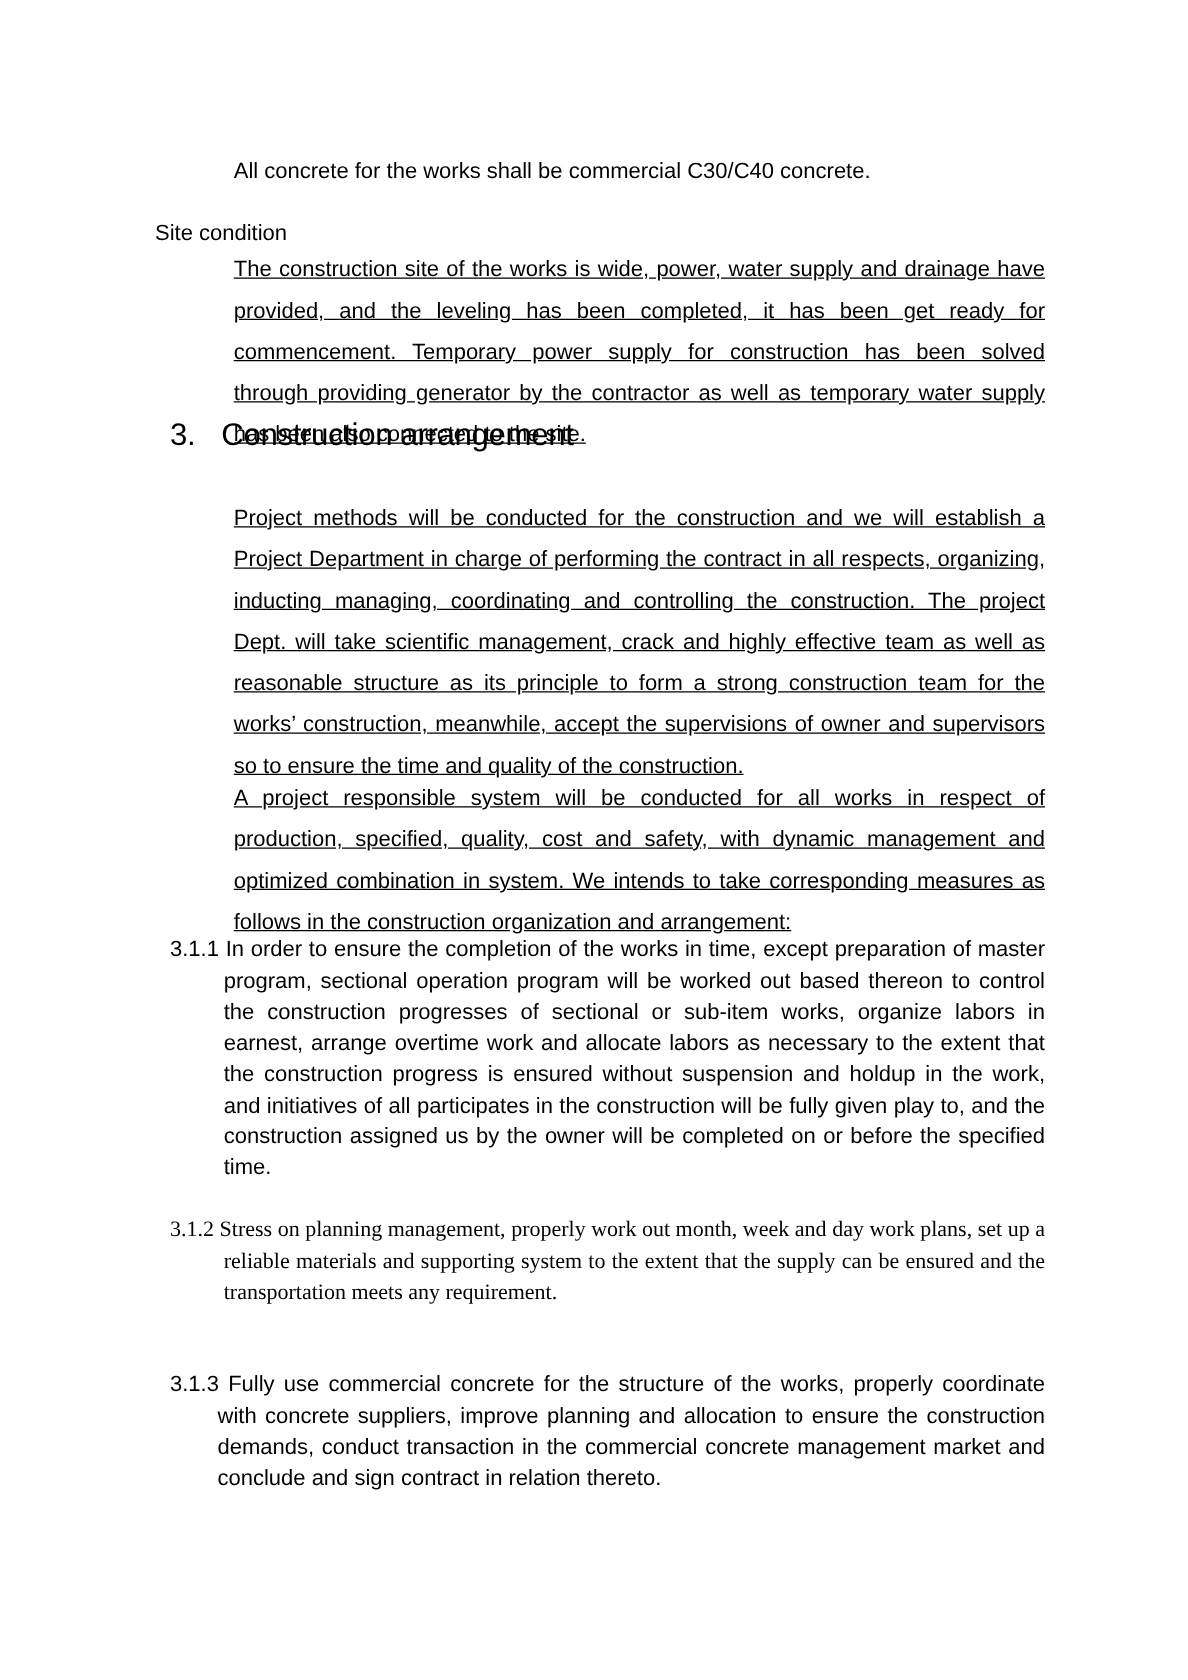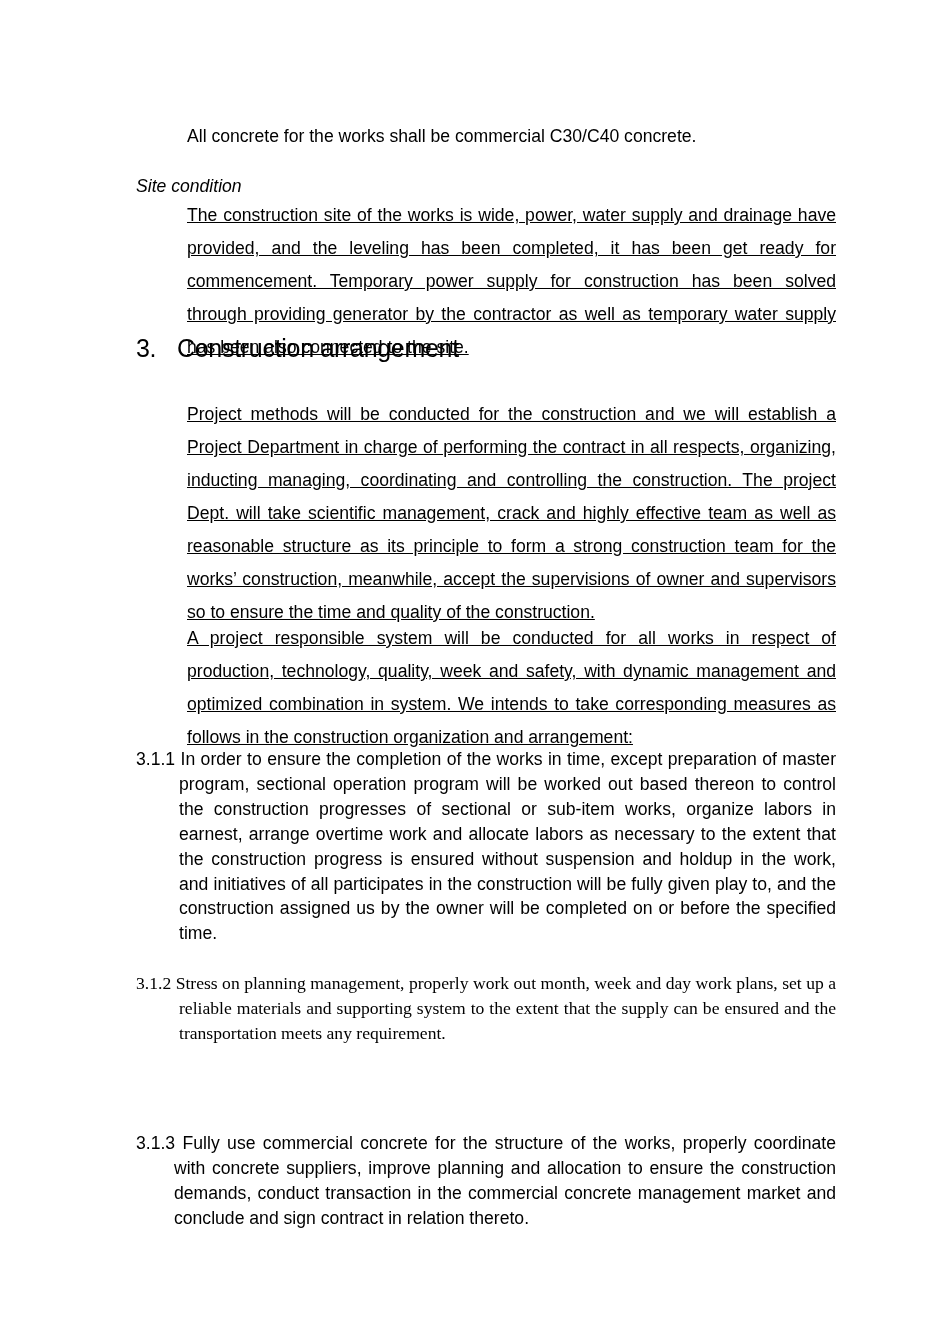--- a/index.html
+++ b/index.html
@@ -2,21 +2,21 @@
 <html><head>
   <meta charset="utf-8">
   <style>
     html, body { margin: 0; padding: 0; background: #ffffff; }
     body { width: 950px; height: 1344px; position: relative; overflow: hidden;
       font-family: "Liberation Sans", sans-serif; color: #000; font-size: 17.6px; }
     .page { position: absolute; left: 0; top: 0; width: 950px; height: 1344px; background: #fff; }
     .line { position: absolute; white-space: nowrap; line-height: 25px; }
     .just { position: absolute; text-align: justify; line-height: 33px; text-decoration: underline; }
     .intro { left: 187px; top: 124px; }
-    .label { left: 136px; font-style: italic; }
+    .label { left: 124px; }
     .para { left: 187px; width: 649px; }
     .heading { left: 136px; top: 336px; font-size: 25px; font-weight: normal; letter-spacing: -0.3px; }
     .heading .num { display: inline-block; width: 41px; }
     .item { position: absolute; left: 136px; width: 700px; line-height: 24.9px; text-align: justify; }
     .item.i311 { text-indent: 0; padding-left: 43px; width: 657px; }
     .item.i313 { padding-left: 38px; width: 662px; }
     .item .inum { margin-left: -43px; }
     .item.i313 .inum { margin-left: -38px; }
   </style>
 </head>
@@ -27,21 +27,21 @@
   <div class="line intro">All concrete for the works shall be commercial C30/C40 concrete.</div>
 
   <div class="line label" style="top:174px;">Site condition</div>
   <div class="just para" style="top:199px;">The construction site of the works is wide, power, water supply and drainage have provided, and the leveling has been completed, it has been get ready for commencement. Temporary power supply for construction has been solved through providing generator by the contractor as well as temporary water supply has been also connected to the site.</div>
 
   <div class="line heading">
     <span class="num">3.</span><span>Construction arrangement</span>
   </div>
 
   <div class="just para" style="top:398px;">Project methods will be conducted for the construction and we will establish a Project Department in charge of performing the contract in all respects, organizing, inducting managing, coordinating and controlling the construction. The project Dept. will take scientific management, crack and highly effective team as well as reasonable structure as its principle to form a strong construction team for the works’ construction, meanwhile, accept the supervisions of owner and supervisors so to ensure the time and quality of the construction.</div>
-  <div class="just para" style="top:622px;">A project responsible system will be conducted for all works in respect of production, technology, quality, week and safety, with dynamic management and optimized combination in system. We intends to take corresponding measures as follows in the construction organization and arrangement:</div>
+  <div class="just para" style="top:622px;">A project responsible system will be conducted for all works in respect of production, specified, quality, cost and safety, with dynamic management and optimized combination in system. We intends to take corresponding measures as follows in the construction organization and arrangement:</div>
 
   <div class="item i311" style="top:747px;"><span class="inum">3.1.1</span> <span>In order to ensure the completion of the works in time, except preparation of master program, sectional operation program will be worked out based thereon to control the construction progresses of sectional or sub-item works, organize labors in earnest, arrange overtime work and allocate labors as necessary to the extent that the construction progress is ensured without suspension and holdup in the work, and initiatives of all participates in the construction will be fully given play to, and the construction assigned us by the owner will be completed on or before the specified time.</span></div>
 
   <div class="item i311" style="top:971px;font-family:Liberation Serif, serif;"><span class="inum">3.1.2</span> <span>Stress on planning management, properly work out month, week and day work plans, set up a reliable materials and supporting system to the extent that the supply can be ensured and the transportation meets any requirement.</span></div>
 
-  <div class="item i313" style="top:1095px;margin-top:36px;"><span class="inum">3.1.3</span> <span>Fully use commercial concrete for the structure of the works, properly coordinate with concrete suppliers, improve planning and allocation to ensure the construction demands, conduct transaction in the commercial concrete management market and conclude and sign contract in relation thereto.</span></div>
+  <div class="item i313" style="top:1095px;"><span class="inum">3.1.3</span> <span>Fully use commercial concrete for the structure of the works, properly coordinate with concrete suppliers, improve planning and allocation to ensure the construction demands, conduct transaction in the commercial concrete management market and conclude and sign contract in relation thereto.</span></div>
 
 </div>
 
 </body></html>

